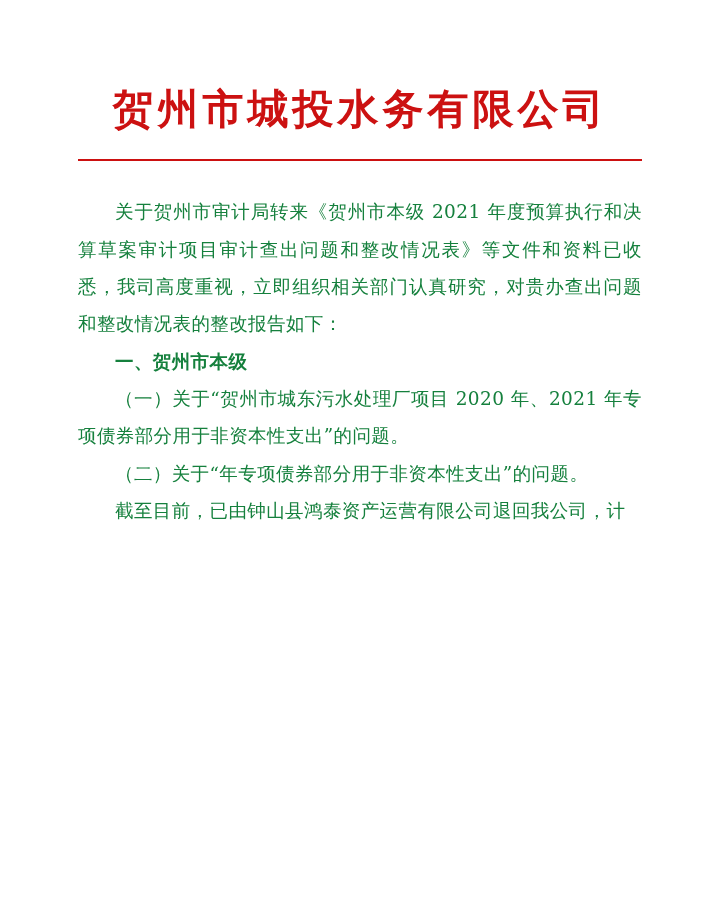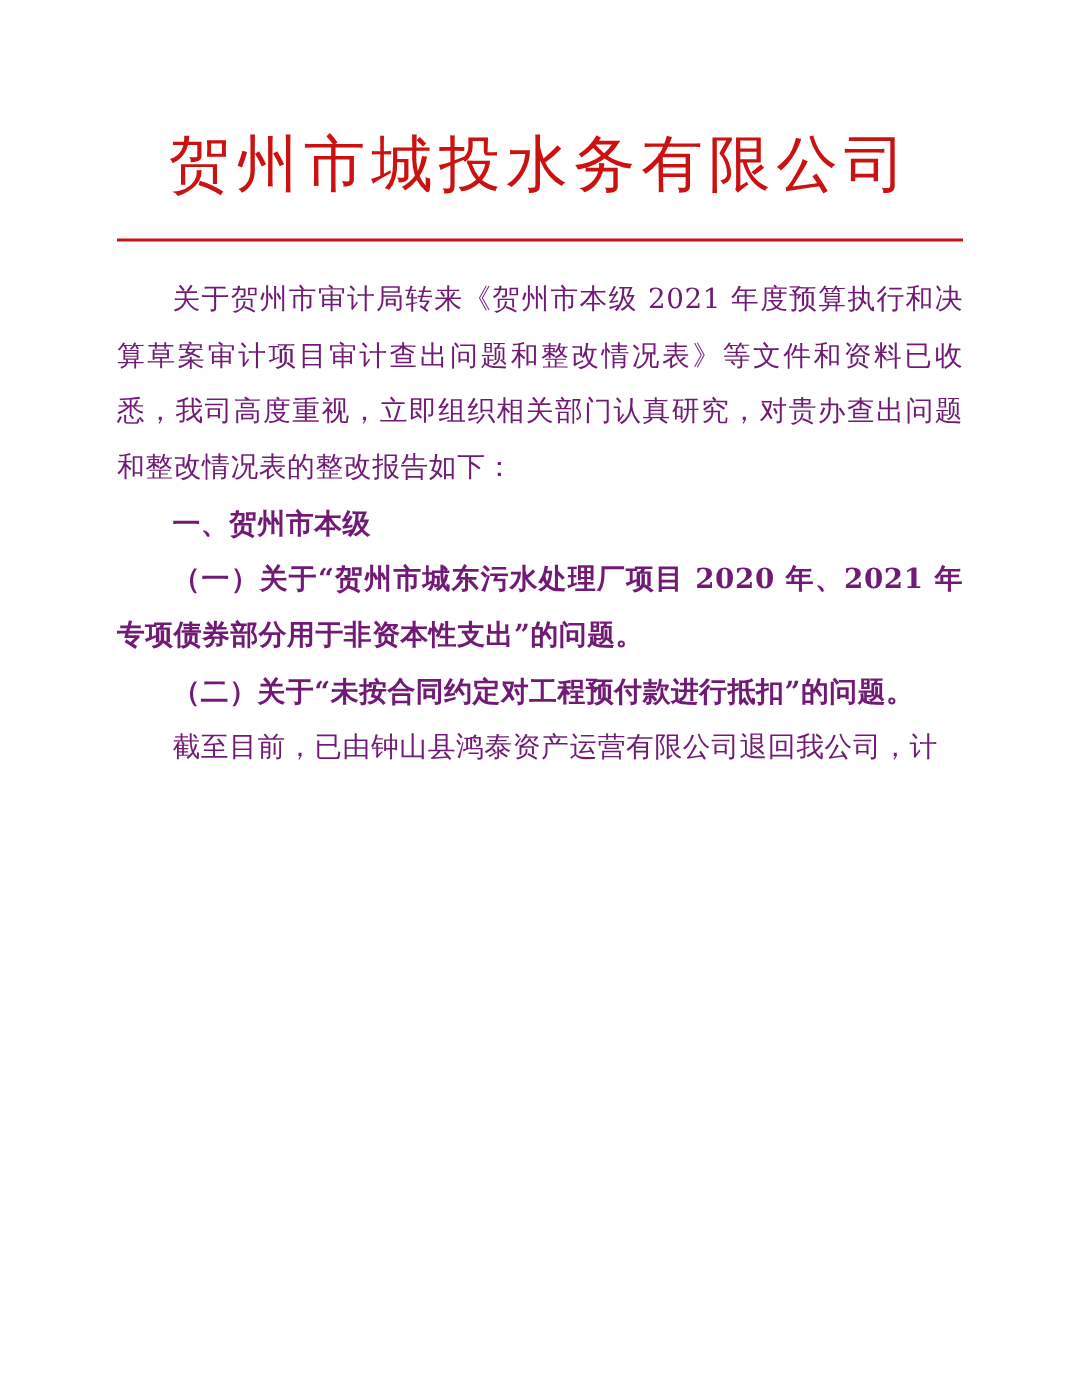--- a/index.html
+++ b/index.html
@@ -22,21 +22,21 @@
     box-sizing: border-box;
     padding: 0 78px;
   }
 
   
   .letterhead {
     margin-top: 86px;
     text-align: center;
     color: #cc1111;
     font-family: "DejaVu Serif", "Liberation Serif", serif;
-    font-weight: normal;
+    font-weight: bold;
     font-size: 41px;
     letter-spacing: 4px;
     line-height: 1.15;
     white-space: nowrap;
   }
 
   .rule {
     margin: 26px auto 0 auto;
     width: 100%;
     height: 2px;
@@ -52,49 +52,49 @@
     line-height: 1.62;
     letter-spacing: 1px;
     color: #101010;
   }
   .doc-title .line {
     display: block;
   }
 
   
   .body-text {
-    margin-top: 20px;
+    margin-top: 32px;
     font-size: 18.5px;
     line-height: 2.02;
     letter-spacing: 0.4px;
     text-align: justify;
-    color: #701a75;
+    color: #15803d;
   }
   .body-text p {
     margin: 0;
     text-indent: 2em;
   }
   .body-text p.heading {
     font-weight: bold;
   }
   .body-text p.sub-heading {
-    font-weight: bold;
+    font-weight: normal;
   }
 </style>
 </head>
 <body>
 
 <div class="page">
 
   <div class="letterhead">贺州市城投水务有限公司</div>
 
   <div class="rule"></div>
 
 
   <div class="body-text">
     <p>关于贺州市审计局转来《贺州市本级 2021 年度预算执行和决算草案审计项目审计查出问题和整改情况表》等文件和资料已收悉，我司高度重视，立即组织相关部门认真研究，对贵办查出问题和整改情况表的整改报告如下：</p>
     <p class="heading">一、贺州市本级</p>
     <p class="sub-heading">（一）关于“贺州市城东污水处理厂项目 2020 年、2021 年专项债券部分用于非资本性支出”的问题。</p>
-    <p class="sub-heading">（二）关于“未按合同约定对工程预付款进行抵扣”的问题。</p>
+    <p class="sub-heading">（二）关于“年专项债券部分用于非资本性支出”的问题。</p>
     <p>截至目前，已由钟山县鸿泰资产运营有限公司退回我公司，计</p>
   </div>
 
 </div>
 
 </body></html>

